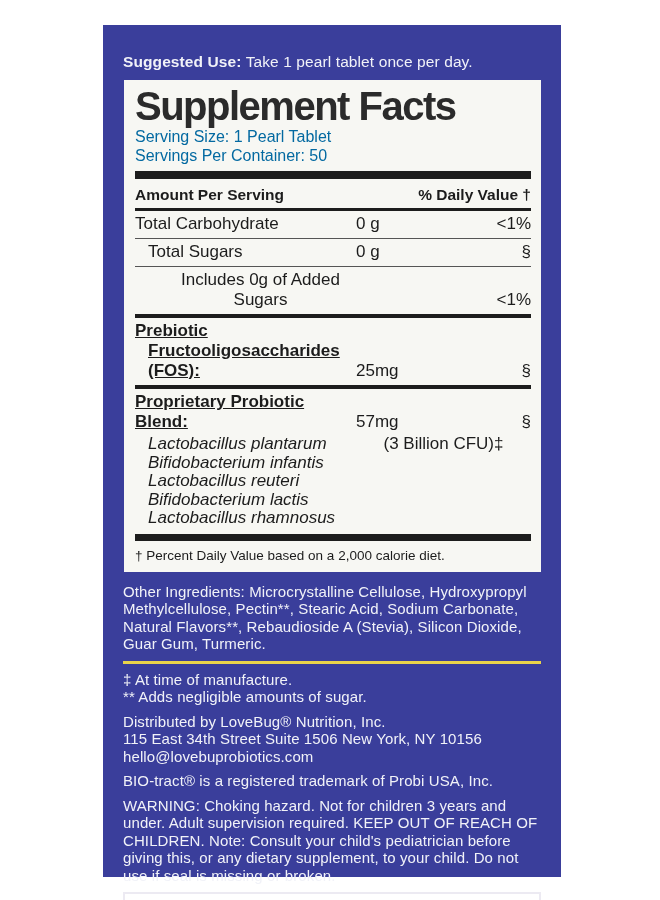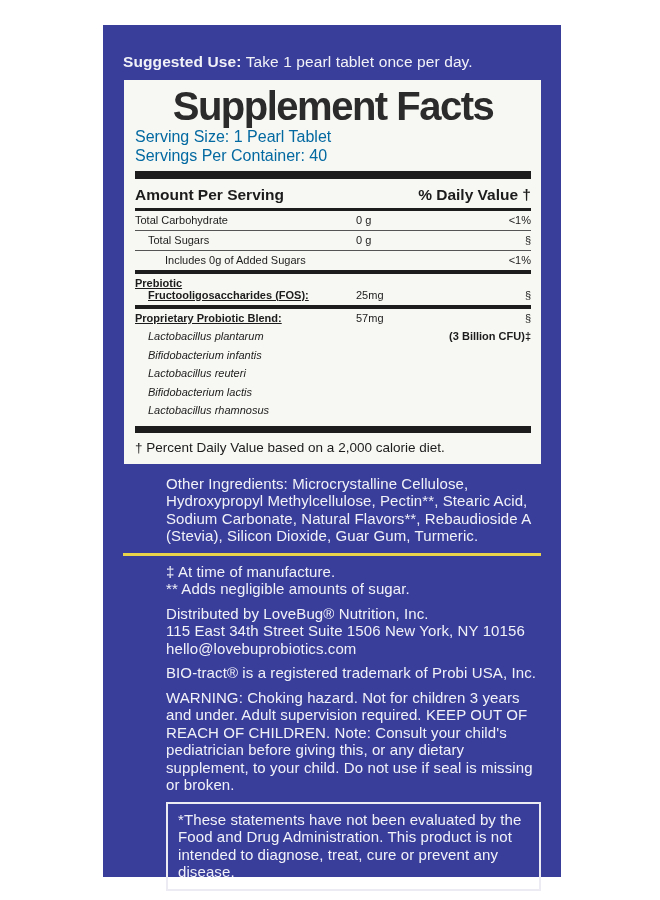--- a/index.html
+++ b/index.html
@@ -20,42 +20,42 @@
   
   .suggested{margin-top:28px;font-size:15.5px;line-height:18px;letter-spacing:.1px;}
   .suggested b{font-weight:bold;}
   
   .panel{
     background:#f7f7f3;color:#1c1c1c;margin-top:9px;
     margin-left:1px;margin-right:0;padding:5px 10px 8px 11px;
   }
   .facts-title{
     font-weight:bold;font-size:40px;line-height:42px;letter-spacing:-1.5px;
-    color:#2b2b2b;white-space:nowrap;text-align:center;
+    color:#2b2b2b;white-space:nowrap;
   }
   .serving{font-size:16px;line-height:19px;color:#0369a1;}
   .bar-thick{height:8px;background:#1d1d1d;margin:6px 0 4px;}
   .bar-thick2{height:7px;background:#1d1d1d;margin:5px 0 4px;}
   .rule-med{height:3px;background:#1d1d1d;}
   .rule-med2{height:4px;background:#1d1d1d;}
   .hairline{height:1px;background:#555;}
   .fhead{display:flex;justify-content:space-between;font-weight:bold;font-size:15.5px;padding:3px 0 4px;align-items:flex-end;}
-  .frow{display:flex;align-items:flex-end;font-size:11px;padding:3px 0 4px;}
+  .frow{display:flex;align-items:flex-end;font-size:17px;padding:3px 0 4px;}
   .r-name{flex:1;}
   .ind1{padding-left:13px;}
-  .ind2{padding-left:30px;}
+  .ind2{padding-left:30px;text-align:center;}
   .r-amt{width:120px;}
   .r-dv{width:55px;text-align:right;}
-  .r-note{width:175px;text-align:right;font-weight:bold;}
+  .r-note{width:175px;text-align:center;}
   .bold{font-weight:bold;text-decoration:underline;}
   .ital{font-style:italic;}
   .species .frow{padding:0 0 2px;line-height:16.5px;}
   .footnotes{font-size:13.5px;line-height:17px;padding-top:2px;}
   
-  .blue-text{font-size:15px;line-height:17.5px;letter-spacing:.1px;margin-left:43px;}
+  .blue-text{font-size:15px;line-height:17.5px;letter-spacing:.1px;}
   .other-ing{margin-top:11px;}
   .hr-yellow{height:3px;background:var(--yellow);margin:8px 0 7px;border:0;}
   .notes{margin-top:0;}
   .addr{margin-top:7px;}
   .trademark{margin-top:7px;}
   .warning{margin-top:7px;}
   .disc-box{
     margin-top:8px;border:2px solid #eceaf2;padding:7px 10px 8px;
   }
   .banner{
@@ -71,21 +71,21 @@
 <div class="card">
 
   <div class="suggested">
     <b>Suggested Use:</b>
     <span>Take 1 pearl tablet once per day.</span>
   </div>
 
   <div class="panel">
     <div class="facts-title">Supplement Facts</div>
     <div class="serving">Serving Size: 1 Pearl Tablet</div>
-    <div class="serving">Servings Per Container: 40</div>
+    <div class="serving">Servings Per Container: 50</div>
 
     <div class="bar-thick"></div>
 
     <div class="fhead">
       <span>Amount Per Serving</span>
       <span>% Daily Value †</span>
     </div>
     <div class="rule-med"></div>
 
     <div class="frow">

